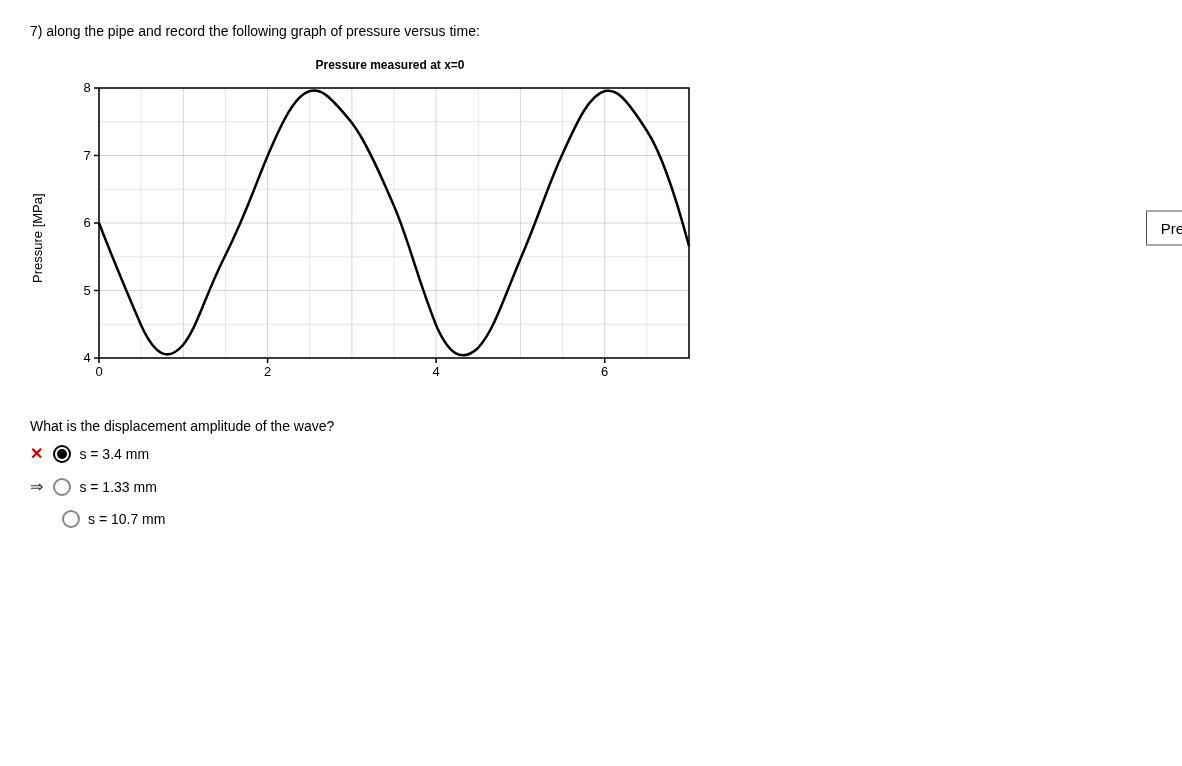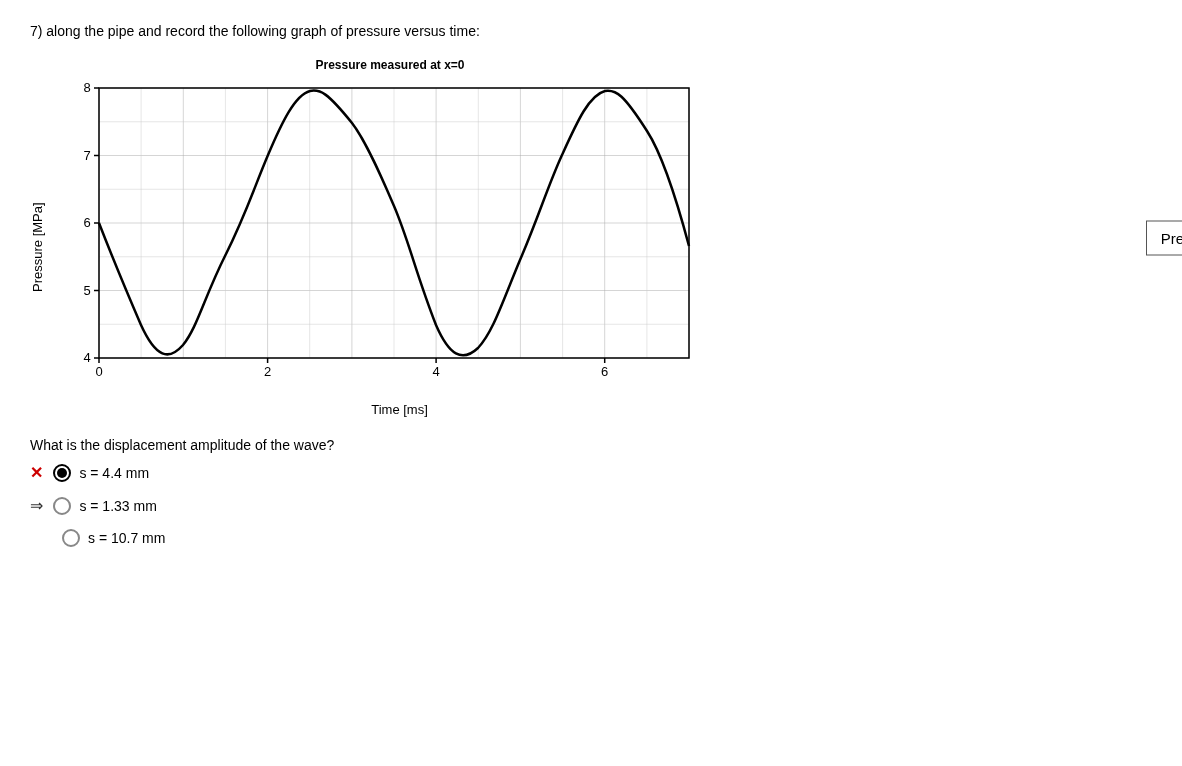--- a/index.html
+++ b/index.html
@@ -196,42 +196,41 @@
           <line x1="218.6" y1="280" x2="218.6" y2="285" stroke="#000" stroke-width="1.5"></line>
           <line x1="387.1" y1="280" x2="387.1" y2="285" stroke="#000" stroke-width="1.5"></line>
           <line x1="555.7" y1="280" x2="555.7" y2="285" stroke="#000" stroke-width="1.5"></line>
 
           <line x1="45" y1="280" x2="50" y2="280" stroke="#000" stroke-width="1.5"></line>
           <line x1="45" y1="212.5" x2="50" y2="212.5" stroke="#000" stroke-width="1.5"></line>
           <line x1="45" y1="145" x2="50" y2="145" stroke="#000" stroke-width="1.5"></line>
           <line x1="45" y1="77.5" x2="50" y2="77.5" stroke="#000" stroke-width="1.5"></line>
           <line x1="45" y1="10" x2="50" y2="10" stroke="#000" stroke-width="1.5"></line>
         </svg>
-        <div class="x-axis-label">Time [ms]</div>
       </div>
     </div>
   </div>
 
   <div style="position: relative; width: 340px; display:flex; align-items:center; justify-content:center;">
     <div class="tooltip-box">
       <span>Pressure along the pipe over time</span>
     </div>
   </div>
 </div>
 
 <div class="question-section">
   <div>What is the displacement amplitude of the wave?</div>
   <div class="answer-options">
 
     <div class="answer-option">
       <span class="x-mark">✕</span>
       <div class="radio-outer selected">
         <div class="radio-inner"></div>
       </div>
-      <span>s = 4.4 mm</span>
+      <span>s = 3.4 mm</span>
     </div>
 
     <div class="answer-option">
       <span class="arrow-mark">⇒</span>
       <div class="radio-outer"></div>
       <span>s = 1.33 mm</span>
     </div>
 
 
     <div class="answer-option">

